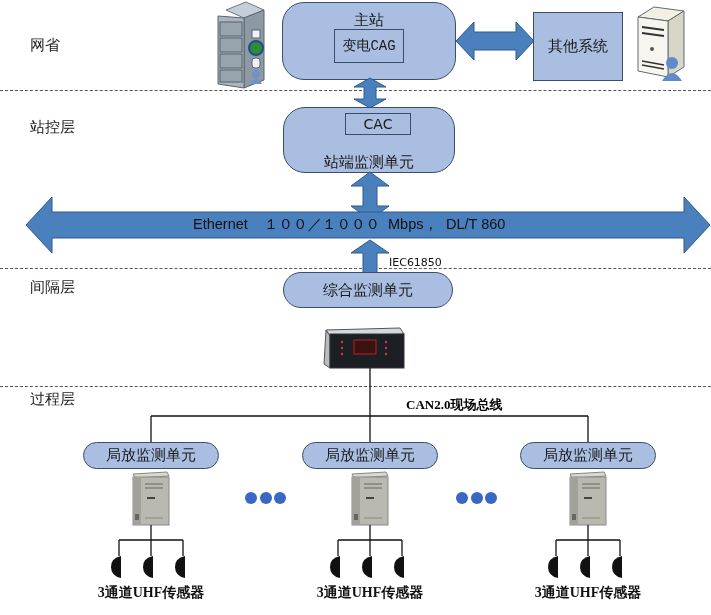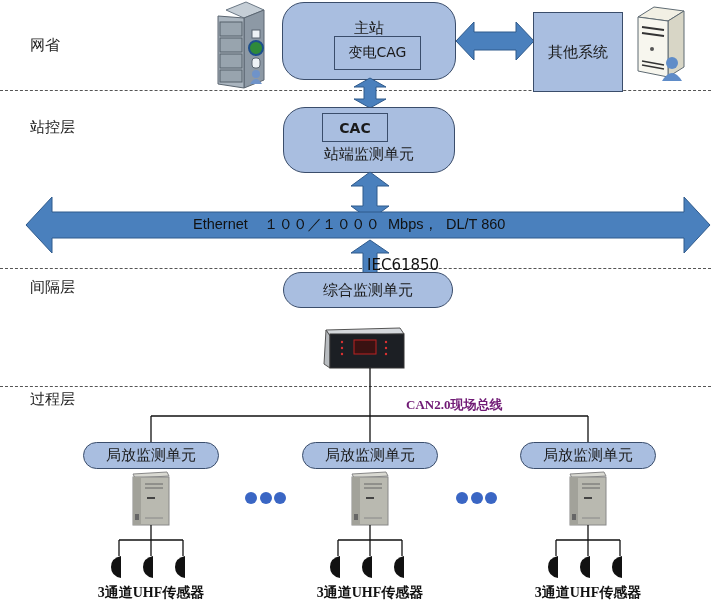--- a/index.html
+++ b/index.html
@@ -36,72 +36,72 @@
   <rect x="8" y="36" width="22" height="14" fill="#98a4ae" stroke="#55606a"></rect>
   <rect x="8" y="52" width="22" height="14" fill="#98a4ae" stroke="#55606a"></rect>
   <rect x="8" y="68" width="22" height="12" fill="#98a4ae" stroke="#55606a"></rect>
   <circle cx="44" cy="46" r="7" fill="#2f8a3a" stroke="#1d4f8c" stroke-width="2"></circle>
   <rect x="40" y="56" width="8" height="10" rx="3" fill="#eef2f6" stroke="#5a6570"></rect>
   <circle cx="44" cy="72" r="4" fill="#6f93c9"></circle>
   <path d="M38,82 Q44,72 50,82 Z" fill="#6f93c9"></path>
   <rect x="40" y="28" width="8" height="8" fill="#eef2f6" stroke="#5a6570"></rect>
 </svg>
 
-<div class="pill" style="left:282px; top:2px; width:174px; height:78px; border-radius:22px; align-items:flex-start; padding-top:16px;">
+<div class="pill" style="left:282px; top:2px; width:174px; height:78px; border-radius:22px; align-items:flex-start; padding-top:8px;">
   <span>主站</span>
 </div>
-<div class="inner-box" style="left:334px; top:36px; width:87px; height:34px;">
+<div class="inner-box" style="left:334px; top:29px; width:70px; height:34px;font-family:Liberation Mono, monospace;">
   <span>变电CAG</span>
 </div>
 
 <svg style="left:454px; top:18px;" width="82" height="46">
   <polygon points="2,23 20,4 20,14 62,14 62,4 80,23 62,42 62,32 20,32 20,42" fill="#4a80bd" stroke="#2f5a8c"></polygon>
 </svg>
 
-<div class="pill" style="left:533px; top:12px; width:90px; height:80px; border-radius:0;">
+<div class="pill" style="left:533px; top:12px; width:90px; height:69px; border-radius:0;">
   <span>其他系统</span>
 </div>
 
 <svg style="left:634px; top:5px;" width="60" height="76">
   <polygon points="4,12 20,2 50,6 34,16" fill="#f2f0e4" stroke="#5f6b73"></polygon>
   <polygon points="34,16 50,6 50,62 34,72" fill="#d8d6c6" stroke="#5f6b73"></polygon>
   <polygon points="4,12 34,16 34,72 4,66" fill="#f7f6ee" stroke="#5f6b73"></polygon>
   <line x1="8" y1="22" x2="30" y2="25" stroke="#333" stroke-width="2"></line>
   <line x1="8" y1="28" x2="30" y2="31" stroke="#333" stroke-width="2"></line>
   <circle cx="18" cy="44" r="2" fill="#555"></circle>
   <line x1="8" y1="56" x2="30" y2="60" stroke="#333" stroke-width="1.5"></line>
   <line x1="8" y1="60" x2="30" y2="64" stroke="#333" stroke-width="1.5"></line>
   <circle cx="38" cy="58" r="6" fill="#5f8cc8"></circle>
   <path d="M28,76 Q38,60 48,76 Z" fill="#5f8cc8"></path>
 </svg>
 
 <svg style="left:352px; top:78px;" width="36" height="30">
   <polygon points="18,0 34,9 24,9 24,21 34,21 18,30 2,21 12,21 12,9 2,9" fill="#4a80bd" stroke="#2f5a8c"></polygon>
 </svg>
 
-<div class="pill" style="left:283px; top:107px; width:172px; height:66px; border-radius:22px; align-items:flex-end; padding-bottom:8px;">
+<div class="pill" style="left:283px; top:107px; width:172px; height:66px; border-radius:22px; align-items:flex-end; padding-bottom:0;">
   <span>站端监测单元</span>
 </div>
-<div class="inner-box" style="left:322px; top:113px; width:66px; height:29px;font-weight:bold;">
+<div class="inner-box" style="left:345px; top:113px; width:66px; height:22px;">
   <span>CAC</span>
 </div>
 
 <svg style="left:349px; top:172px;" width="42" height="48">
   <polygon points="21,0 40,14 28,14 28,34 40,34 21,48 2,34 14,34 14,14 2,14" fill="#4a80bd" stroke="#2f5a8c"></polygon>
 </svg>
 
 <svg style="left:24px; top:195px;" width="688" height="60">
   <polygon points="2,30 28,2 28,17 660,17 660,2 686,30 660,58 660,43 28,43 28,58" fill="#4a80bd" stroke="#2f5a8c"></polygon>
 </svg>
 <div class="abs" style="left:193px; top:215px; font-family:'Liberation Sans', sans-serif; font-size:14.5px; color:#111; white-space:pre;"><span>Ethernet</span>&nbsp;&nbsp;&nbsp;&nbsp;<span>１００／１０００</span>&nbsp;&nbsp;<span>Mbps，</span>&nbsp;&nbsp;<span>DL/T 860</span></div>
 
 <svg style="left:349px; top:240px;" width="42" height="46">
   <polygon points="21,0 40,13 28,13 28,33 40,33 21,46 2,33 14,33 14,13 2,13" fill="#4a80bd" stroke="#2f5a8c"></polygon>
 </svg>
-<div class="abs" style="left:367px; top:256px; font-size:15px; color:#111; font-family:'DejaVu Sans', sans-serif;">IEC61850</div>
+<div class="abs" style="left:389px; top:256px; font-size:11px; color:#111; font-family:'DejaVu Sans', sans-serif;">IEC61850</div>
 
 <div class="pill" style="left:283px; top:272px; width:170px; height:36px; border-radius:18px;">
   <span>综合监测单元</span>
 </div>
 
 <svg style="left:322px; top:326px;" width="84" height="44">
   <polygon points="4,4 78,2 82,8 8,10" fill="#d5d8dc" stroke="#555"></polygon>
   <polygon points="4,4 8,10 8,42 2,38" fill="#b8bcc0" stroke="#555"></polygon>
   <rect x="8" y="8" width="74" height="34" fill="#1c1f24" stroke="#333"></rect>
   <rect x="32" y="14" width="22" height="14" fill="#3a1212" stroke="#b22"></rect>
@@ -113,21 +113,21 @@
     <circle cx="64" cy="28" r="1.2" fill="#d33"></circle>
 </svg>
 
 <svg style="left:0; top:0;" width="711" height="615">
   <line x1="370" y1="368" x2="370" y2="416" stroke="#111" stroke-width="1.3"></line>
   <line x1="151" y1="416" x2="588" y2="416" stroke="#111" stroke-width="1.3"></line>
   <line x1="151" y1="416" x2="151" y2="443" stroke="#111" stroke-width="1.3"></line>
   <line x1="370" y1="416" x2="370" y2="443" stroke="#111" stroke-width="1.3"></line>
   <line x1="588" y1="416" x2="588" y2="443" stroke="#111" stroke-width="1.3"></line>
 </svg>
-<div class="abs serif-bold" style="left:406px; top:396px; font-size:13px; color:#701a75;">CAN2.0现场总线</div>
+<div class="abs serif-bold" style="left:406px; top:396px; font-size:13px; color:#000000;">CAN2.0现场总线</div>
 
 <div id="pd-container">
     <div>
       <div class="pill" style="left: 83px; top: 442px; width: 136px; height: 27px; border-radius: 14px;">
         <span>局放监测单元</span>
       </div>
       <svg width="140" height="120" style="left: 81px; top: 470px;">
         <g>
          <polygon points="52,4 86,2 88,6 54,8" fill="#d9d9d2" stroke="#888"></polygon>
          <rect x="52" y="7" width="36" height="48" fill="#b9b9b0" stroke="#888"></rect>

